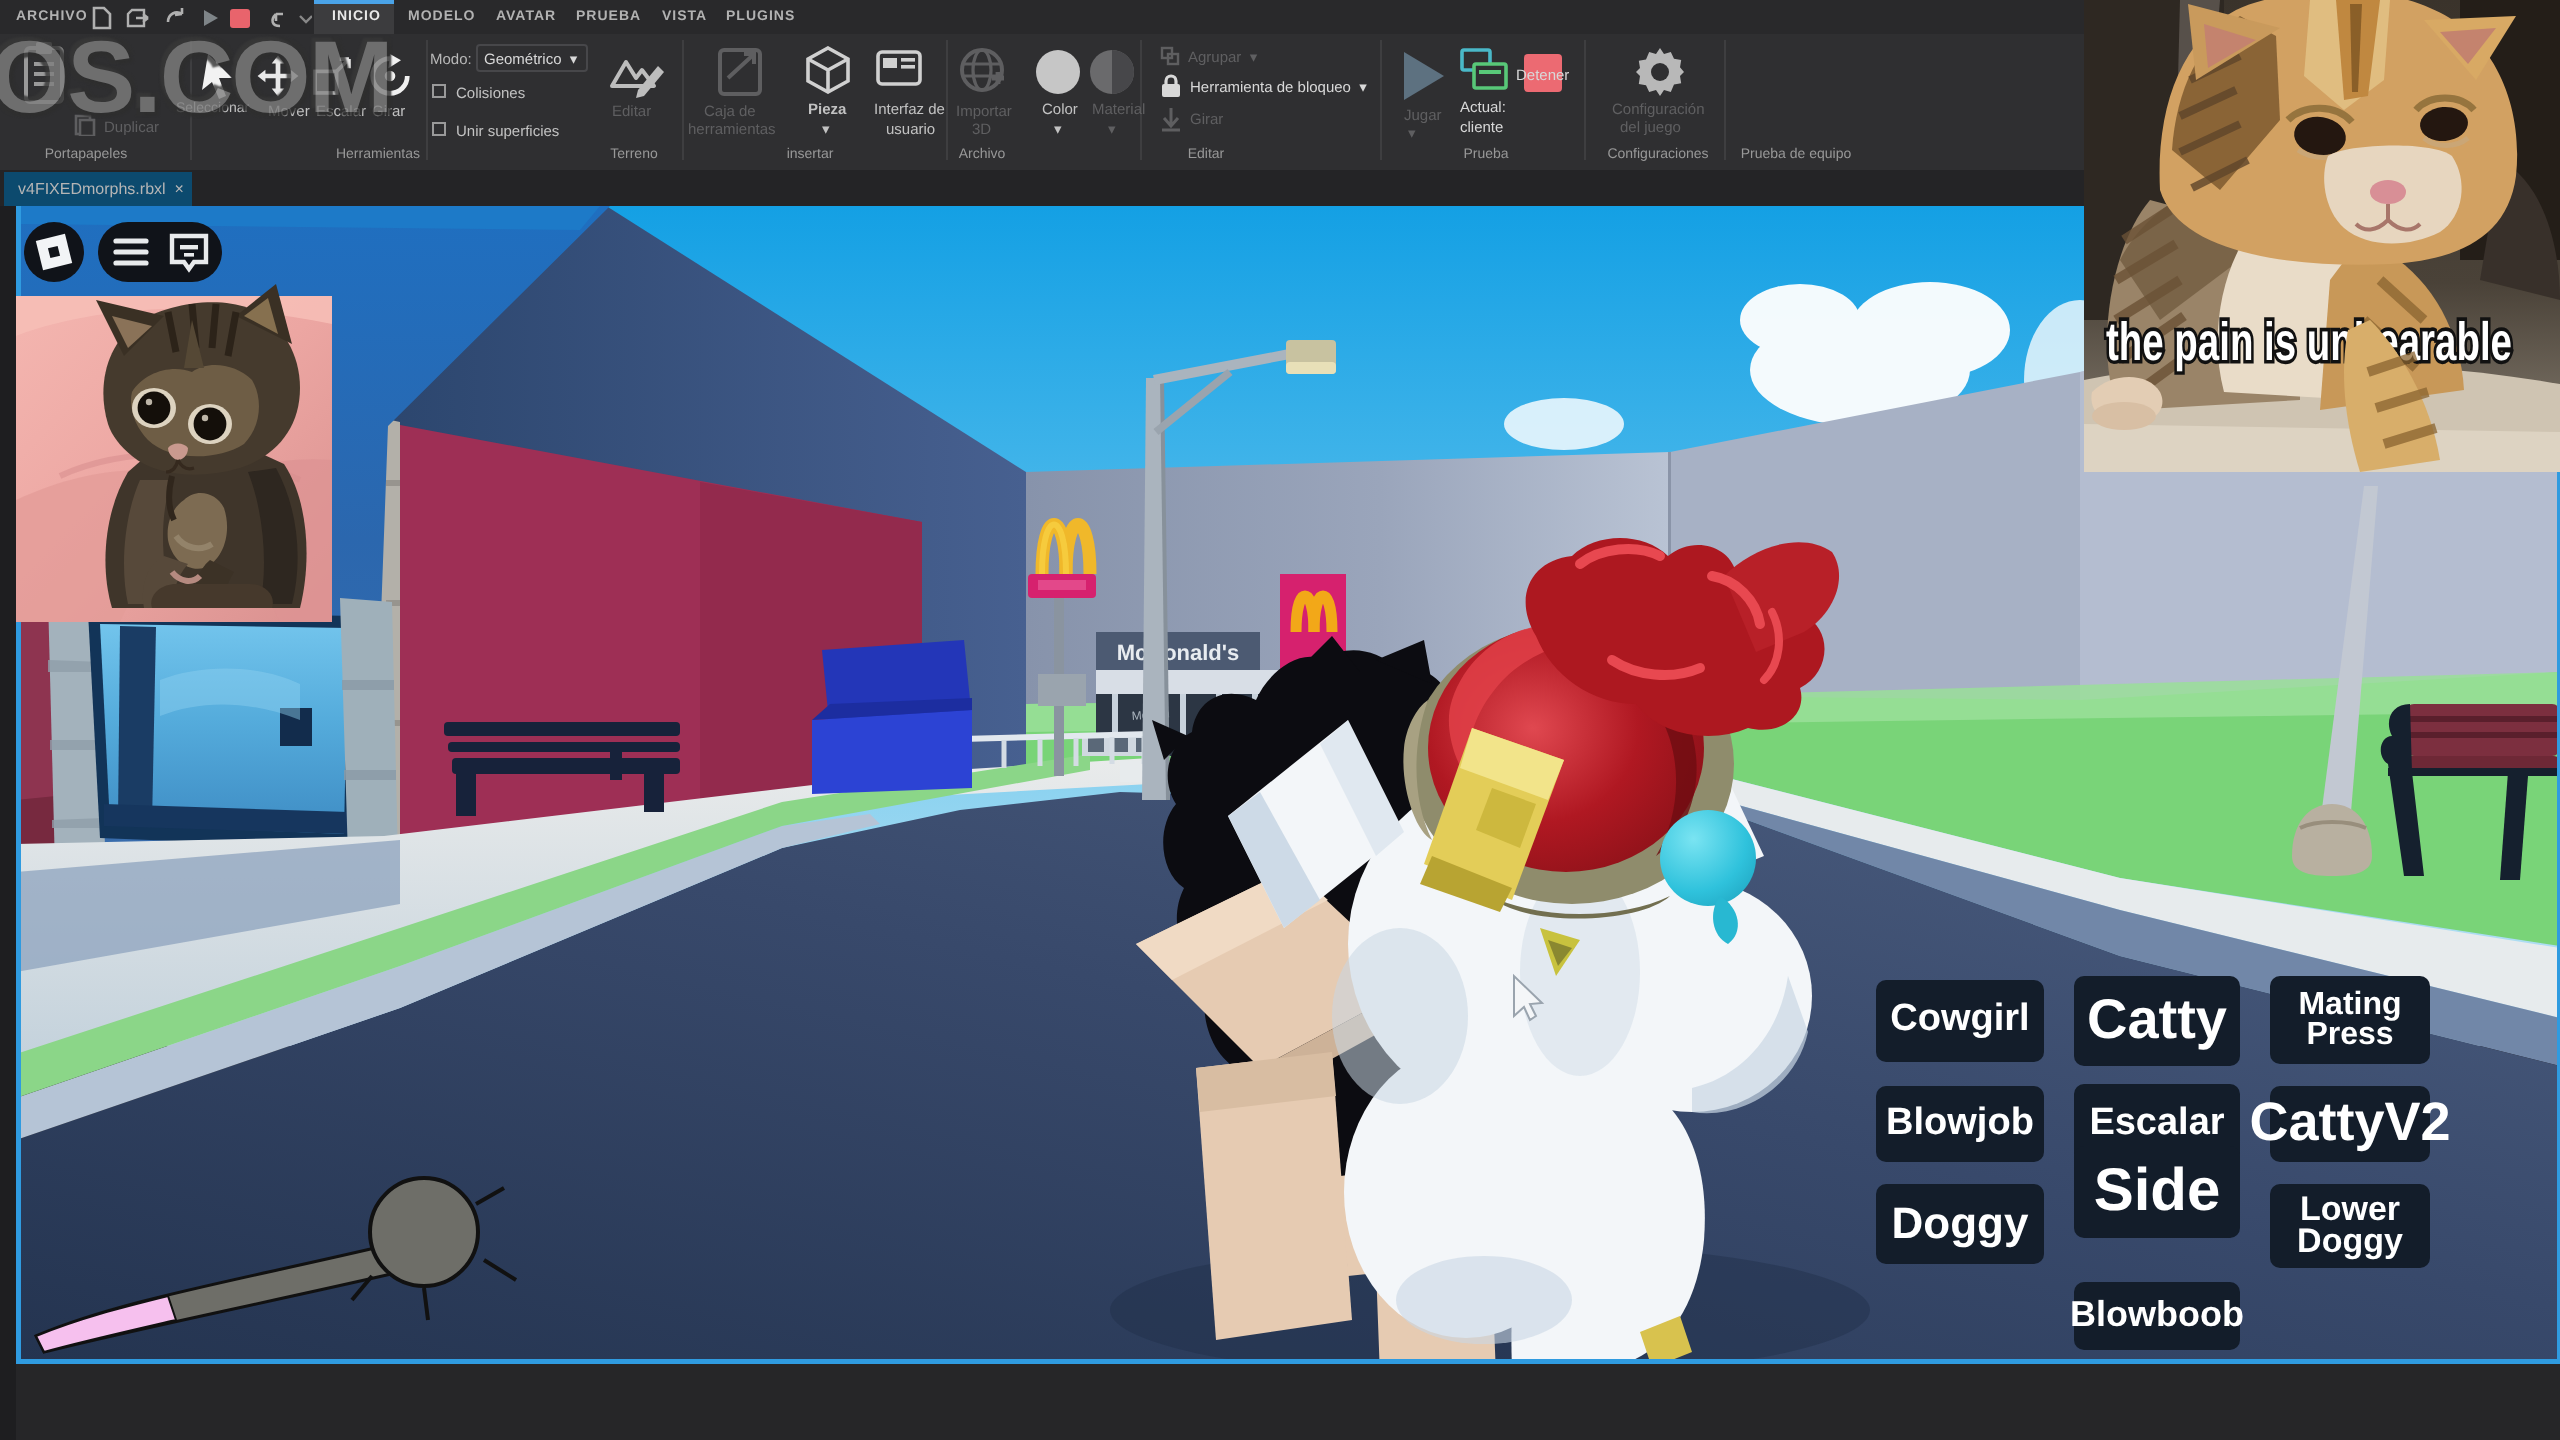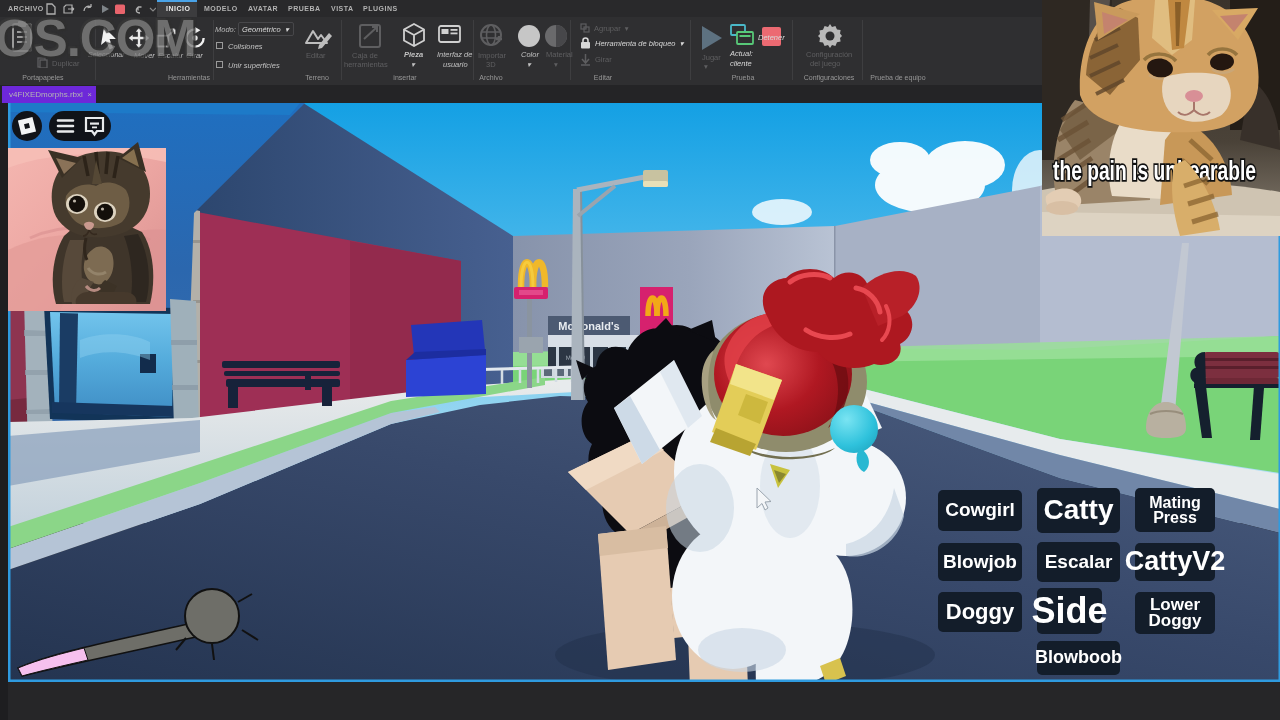--- a/index.html
+++ b/index.html
@@ -7,26 +7,26 @@
 #stage *{position:absolute;box-sizing:border-box;}
 
 #menubar{left:0;top:0;width:1280px;height:17px;background:#29292b;z-index:30;}
 .mi{top:5px;font-size:7px;font-weight:bold;color:#b2b2b2;letter-spacing:.5px;}
 #inicio{left:157px;top:0;width:40px;height:17px;background:#3c3c3e;border-top:2px solid #4aa3e8;}
 #inicio span{position:absolute;left:9px;top:3px;font-size:7px;font-weight:bold;color:#e8e8e8;letter-spacing:.5px;}
 
 #ribbon{left:0;top:17px;width:1280px;height:68px;background:#2f2f31;z-index:30;}
 .sep{top:3px;width:1px;height:60px;background:#3e3e40;}
 .glabel{top:57px;font-size:7px;color:#989898;width:90px;text-align:center;}
-.lbl{font-size:7.5px;color:#c2c2c2;font-style:italic;}
+.lbl{font-size:7.5px;color:#c2c2c2;}
 .dlbl{font-size:7.5px;color:#5f5f61;}
 .cb{width:7px;height:7px;border:1px solid #9a9a9a;background:transparent;}
 
 #tabbar{left:0;top:85px;width:1280px;height:18px;background:#242426;z-index:30;}
-#tab1{left:2px;top:1px;width:94px;height:17px;background:#6d28d9;}
+#tab1{left:2px;top:1px;width:94px;height:17px;background:#0c4a6e;}
 #tab1 span{position:absolute;left:7px;top:4px;font-size:8px;color:#b5b5b5;}
 
 #wm{left:-5px;top:9px;z-index:40;font-size:51px;font-weight:bold;color:#7e7e7e;letter-spacing:-1px;opacity:.8;text-shadow:2px 2px 1px #2e2e2e,-2px -2px 1px #383838,2px -2px 1px #303030,-2px 2px 1px #303030;font-family:"Liberation Sans",sans-serif;}
 
 #cmdbar{left:0;top:684px;width:1280px;height:36px;background:#272729;z-index:30;}
 #cmdrow{left:0;top:0;width:1280px;height:19px;background:#2d2d2f;border-bottom:1px solid #222;}
 #cmdrow span{position:absolute;left:18px;top:4px;font-family:"Liberation Mono",monospace;font-size:9px;color:#b2b2b2;}
 
 .gbtn{background:#131d2a;border-radius:5px;color:#fff;font-weight:bold;text-align:center;z-index:20;display:flex;align-items:center;justify-content:center;line-height:.95;}
 
@@ -629,17 +629,17 @@
     </div>
   <div id="wm">OS.COM</div>
   <div id="btns">
     <div class="gbtn" style="left:938px;top:490px;width:84px;height:41px;font-size:19px">Cowgirl</div>
     <div class="gbtn" style="left:1037px;top:488px;width:83px;height:45px;font-size:28px">Catty</div>
     <div class="gbtn" style="left:1135px;top:488px;width:80px;height:44px;font-size:16px">Mating<br>Press</div>
     <div class="gbtn" style="left:938px;top:543px;width:84px;height:38px;font-size:19px">Blowjob</div>
     <div class="gbtn" style="left:1037px;top:542px;width:83px;height:40px;font-size:19px">Escalar</div>
     <div class="gbtn" style="left:1135px;top:543px;width:80px;height:38px;font-size:27px">CattyV2</div>
     <div class="gbtn" style="left:938px;top:592px;width:84px;height:40px;font-size:22px">Doggy</div>
-    <div class="gbtn" style="left:1037px;top:588px;width:65px;height:46px;font-size:36px">Side</div>
+    <div class="gbtn" style="left:1037px;top:573px;width:83px;height:46px;font-size:30px">Side</div>
     <div class="gbtn" style="left:1135px;top:592px;width:80px;height:42px;font-size:17px">Lower<br>Doggy</div>
     <div class="gbtn" style="left:1037px;top:641px;width:83px;height:34px;font-size:18px">Blowboob</div>
   </div>
 </div>
 
 </body></html>

